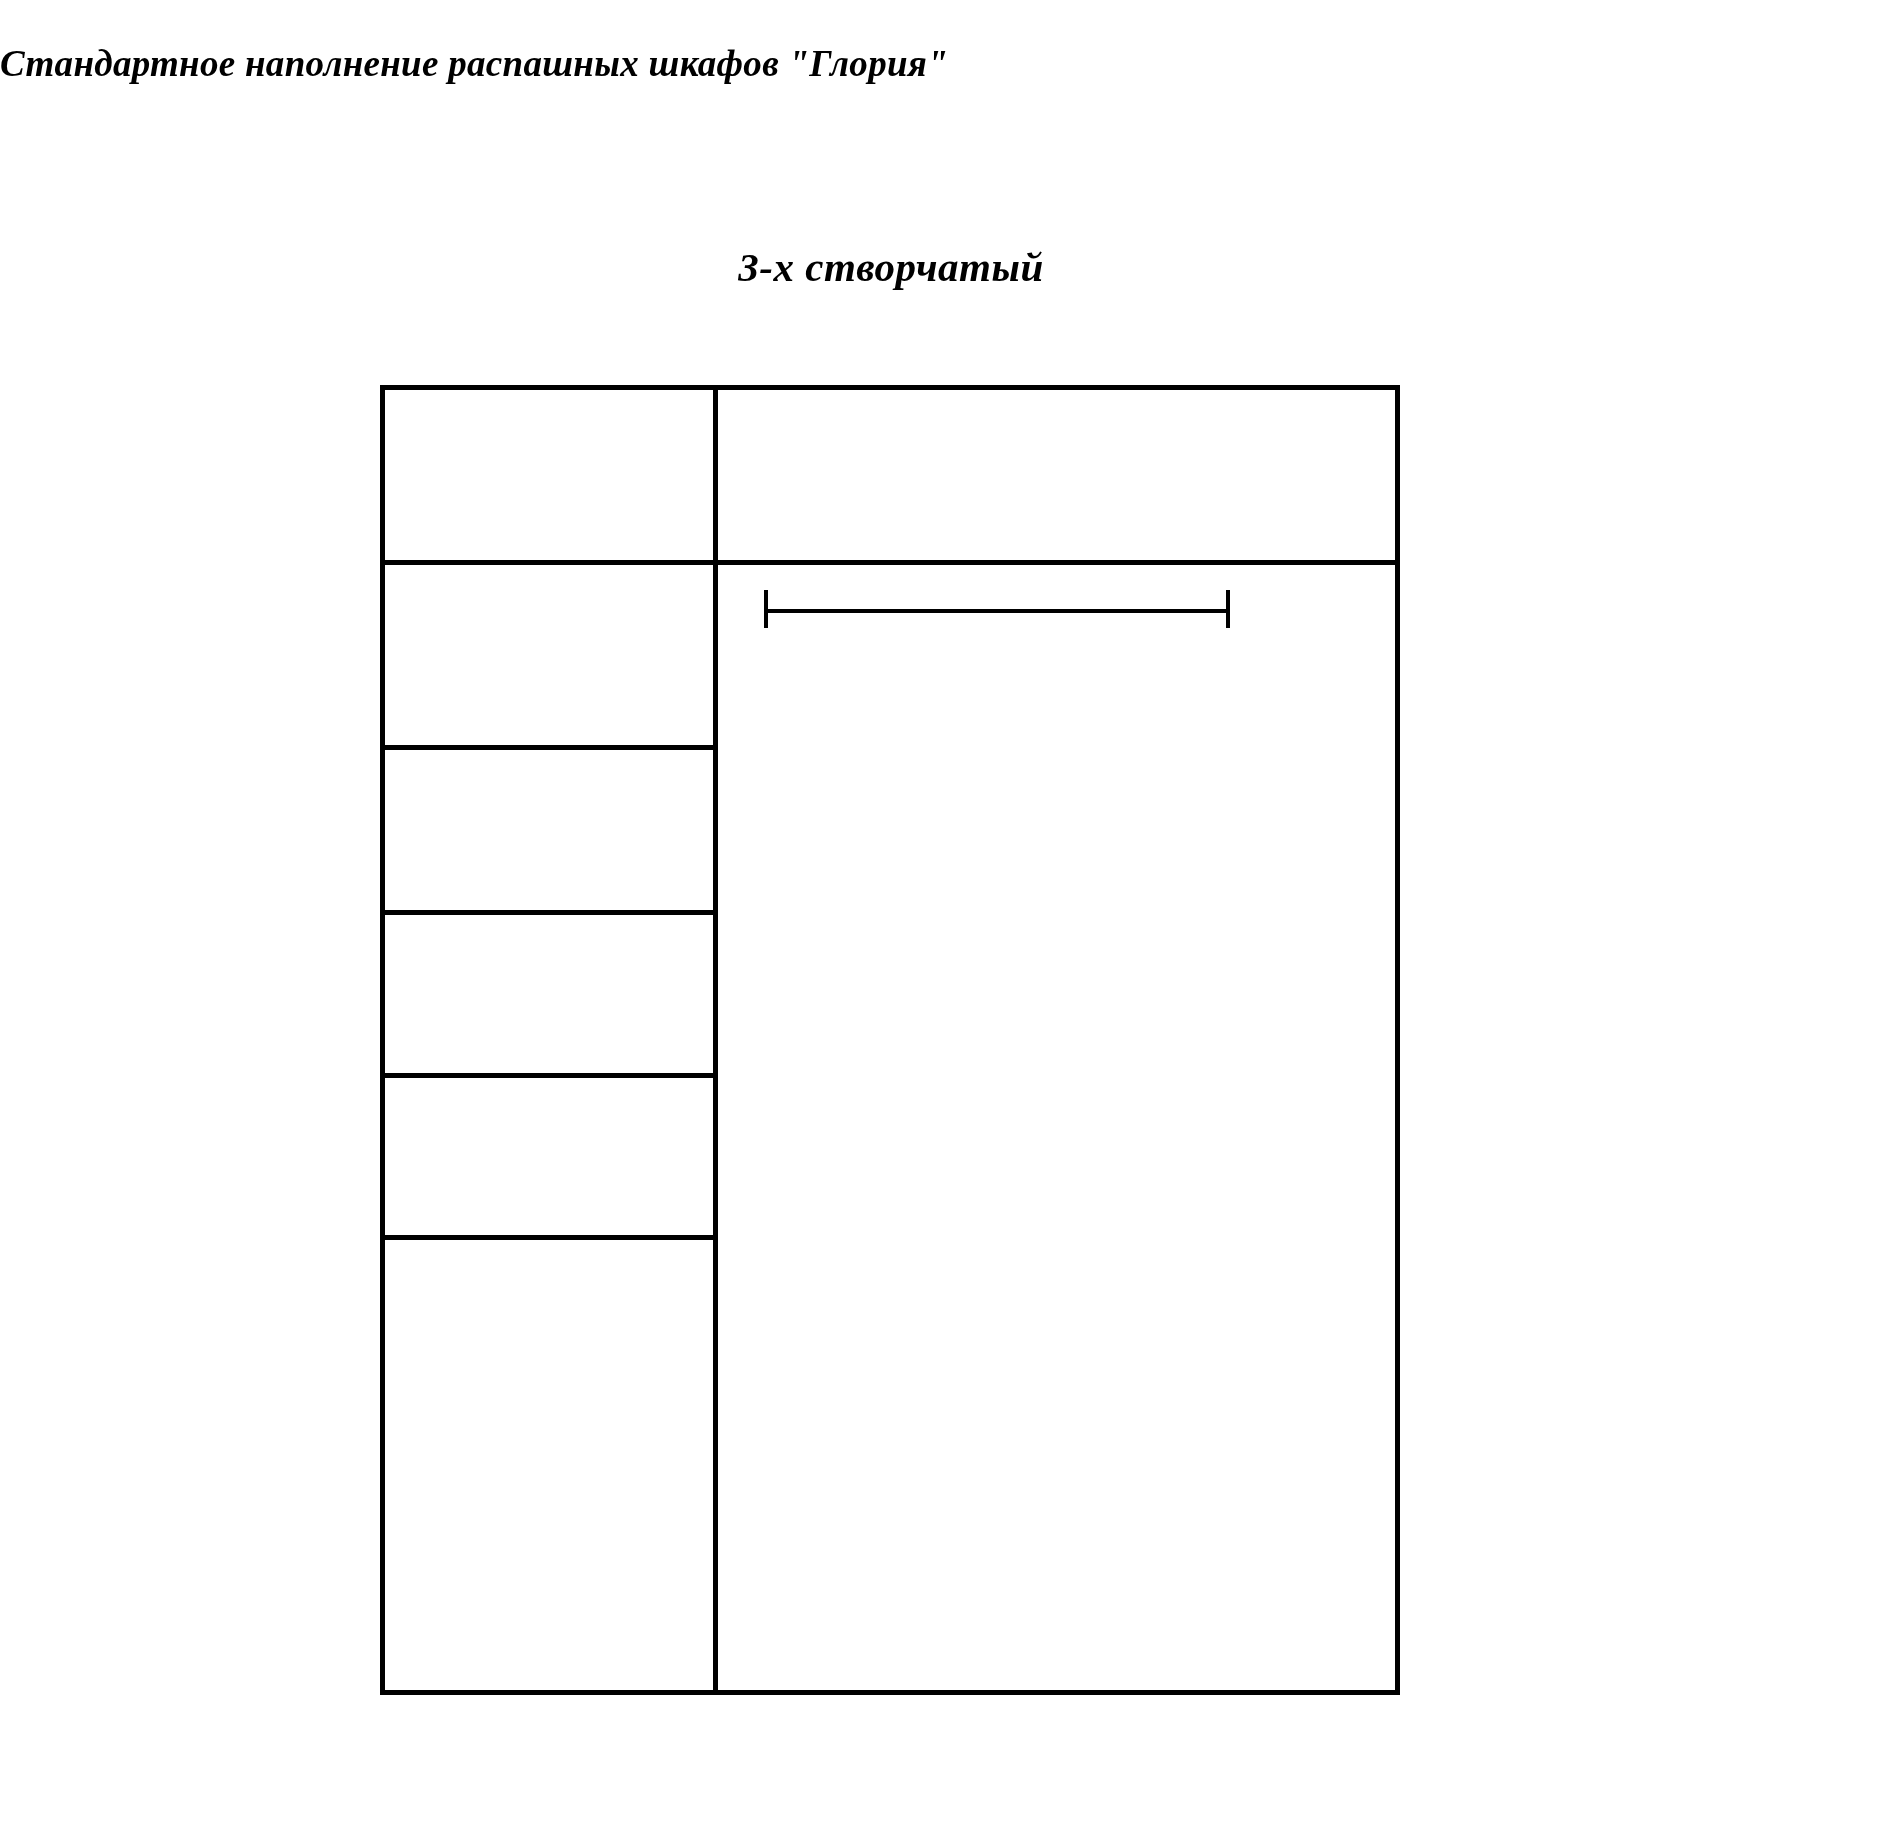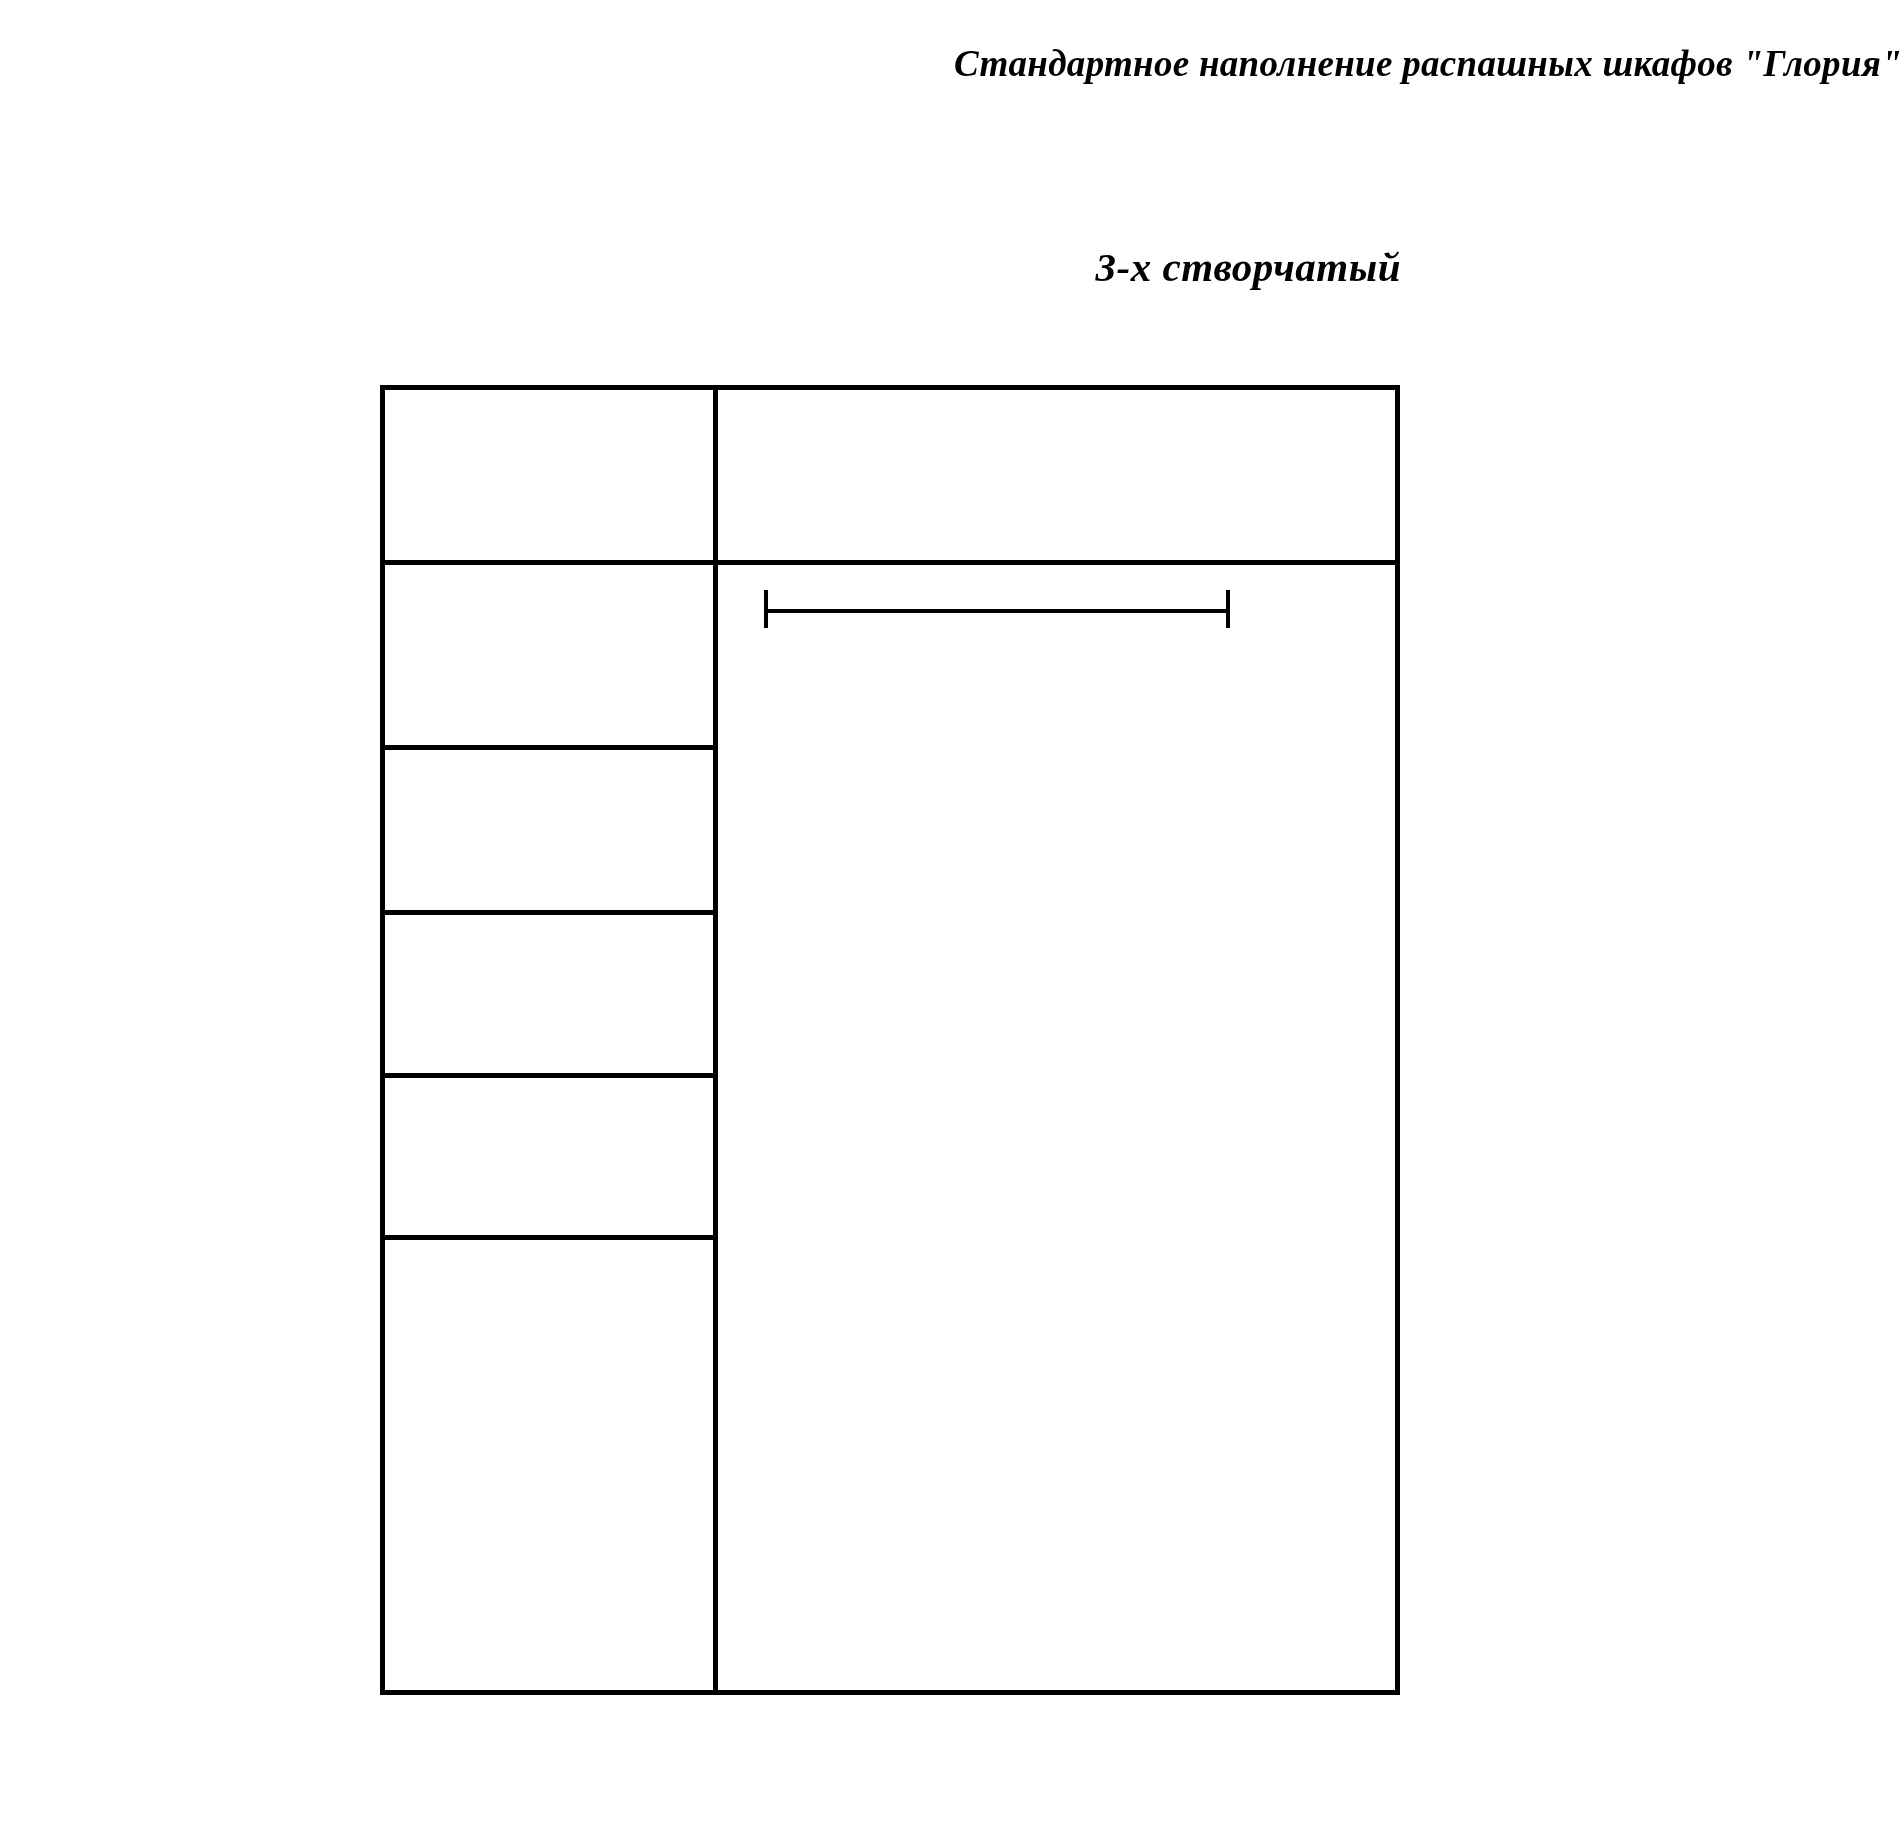--- a/index.html
+++ b/index.html
@@ -15,35 +15,35 @@
     font-family: "Liberation Serif", serif;
     color: #000000;
     overflow: hidden;
   }
 
   .page-title {
     position: absolute;
     top: 42px;
     left: 0;
     width: 1902px;
-    text-align: right;
+    text-align: left;
     font-family: "Liberation Serif", serif;
     font-weight: bold;
     font-style: italic;
     font-size: 37px;
     letter-spacing: 0.3px;
     white-space: nowrap;
   }
 
   .section-title {
     position: absolute;
     top: 243px;
     left: 381px;
     width: 1020px;
-    text-align: right;
+    text-align: center;
     font-family: "Liberation Serif", serif;
     font-weight: bold;
     font-style: italic;
     font-size: 41px;
     letter-spacing: 0.5px;
   }
 
   
   .cabinet {
     position: absolute;

